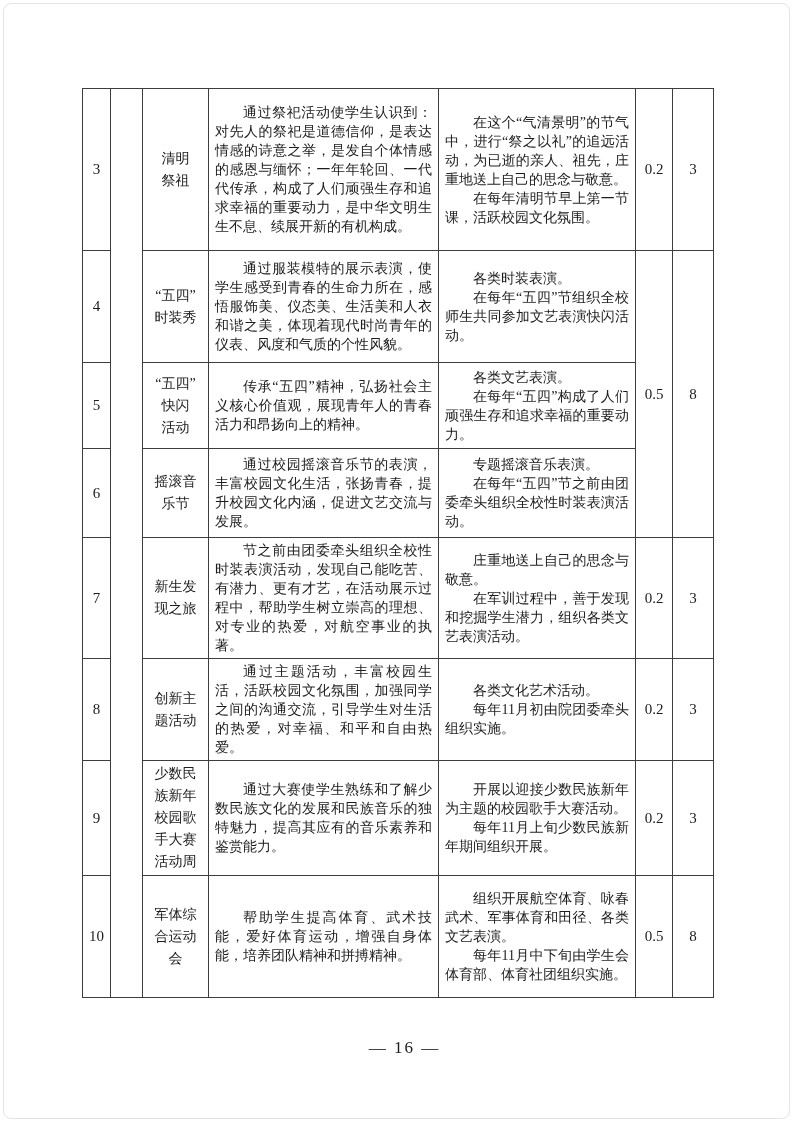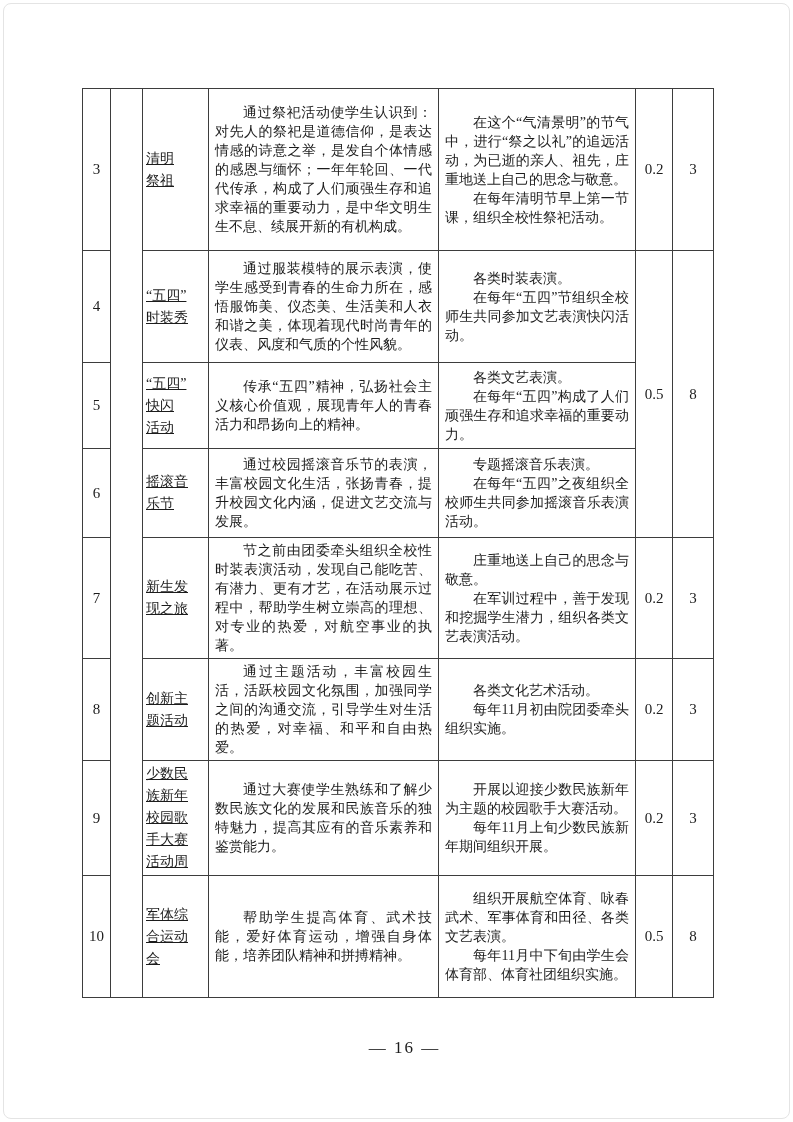--- a/index.html
+++ b/index.html
@@ -36,24 +36,24 @@
     padding: 3px 6px;
     overflow: hidden;
   }
   td.num, td.credit, td.hours {
     text-align: center;
     font-size: 15px;
     padding: 2px;
   }
   td.cat { padding: 0; }
   td.name {
+    text-align: center;
     white-space: pre-line;
     padding: 2px 3px;
     line-height: 22px;
-    text-decoration: underline;
   }
   td.desc, td.impl { text-align: justify; }
   td.desc p, td.impl p { text-indent: 2em; margin: 0; }
   tr.r3  { height: 162px; }
   tr.r4  { height: 112px; }
   tr.r5  { height: 86px;  }
   tr.r6  { height: 89px;  }
   tr.r7  { height: 108px; }
   tr.r8  { height: 88px;  }
   tr.r9  { height: 115px; }
@@ -88,21 +88,21 @@
       <tr class="r3">
         <td class="num">3</td>
         <td class="cat" rowspan="8"></td>
         <td class="name">清明
 祭祖</td>
         <td class="desc">
             <p>通过祭祀活动使学生认识到：对先人的祭祀是道德信仰，是表达情感的诗意之举，是发自个体情感的感恩与缅怀；一年年轮回、一代代传承，构成了人们顽强生存和追求幸福的重要动力，是中华文明生生不息、续展开新的有机构成。</p>
           </td>
         <td class="impl">
           <p>在这个“气清景明”的节气中，进行“祭之以礼”的追远活动，为已逝的亲人、祖先，庄重地送上自己的思念与敬意。</p>
-          <p>在每年清明节早上第一节课，组织全校性祭祀活动。</p>
+          <p>在每年清明节早上第一节课，活跃校园文化氛围。</p>
         </td>
         <td class="credit">0.2</td>
         <td class="hours">3</td>
       </tr>
 
       <tr class="r4">
         <td class="num">4</td>
         <td class="name">“五四”
 时装秀</td>
         <td class="desc">
@@ -132,21 +132,21 @@
 
       <tr class="r6">
         <td class="num">6</td>
         <td class="name">摇滚音
 乐节</td>
         <td class="desc">
             <p>通过校园摇滚音乐节的表演，丰富校园文化生活，张扬青春，提升校园文化内涵，促进文艺交流与发展。</p>
           </td>
         <td class="impl">
           <p>专题摇滚音乐表演。</p>
-          <p>在每年“五四”之夜组织全校师生共同参加摇滚音乐表演活动。</p>
+          <p>在每年“五四”节之前由团委牵头组织全校性时装表演活动。</p>
         </td>
       </tr>
 
       <tr class="r7">
         <td class="num">7</td>
         <td class="name">新生发
 现之旅</td>
         <td class="desc">
             <p>节之前由团委牵头组织全校性时装表演活动，发现自己能吃苦、有潜力、更有才艺，在活动展示过程中，帮助学生树立崇高的理想、对专业的热爱，对航空事业的执著。</p>
           </td>

